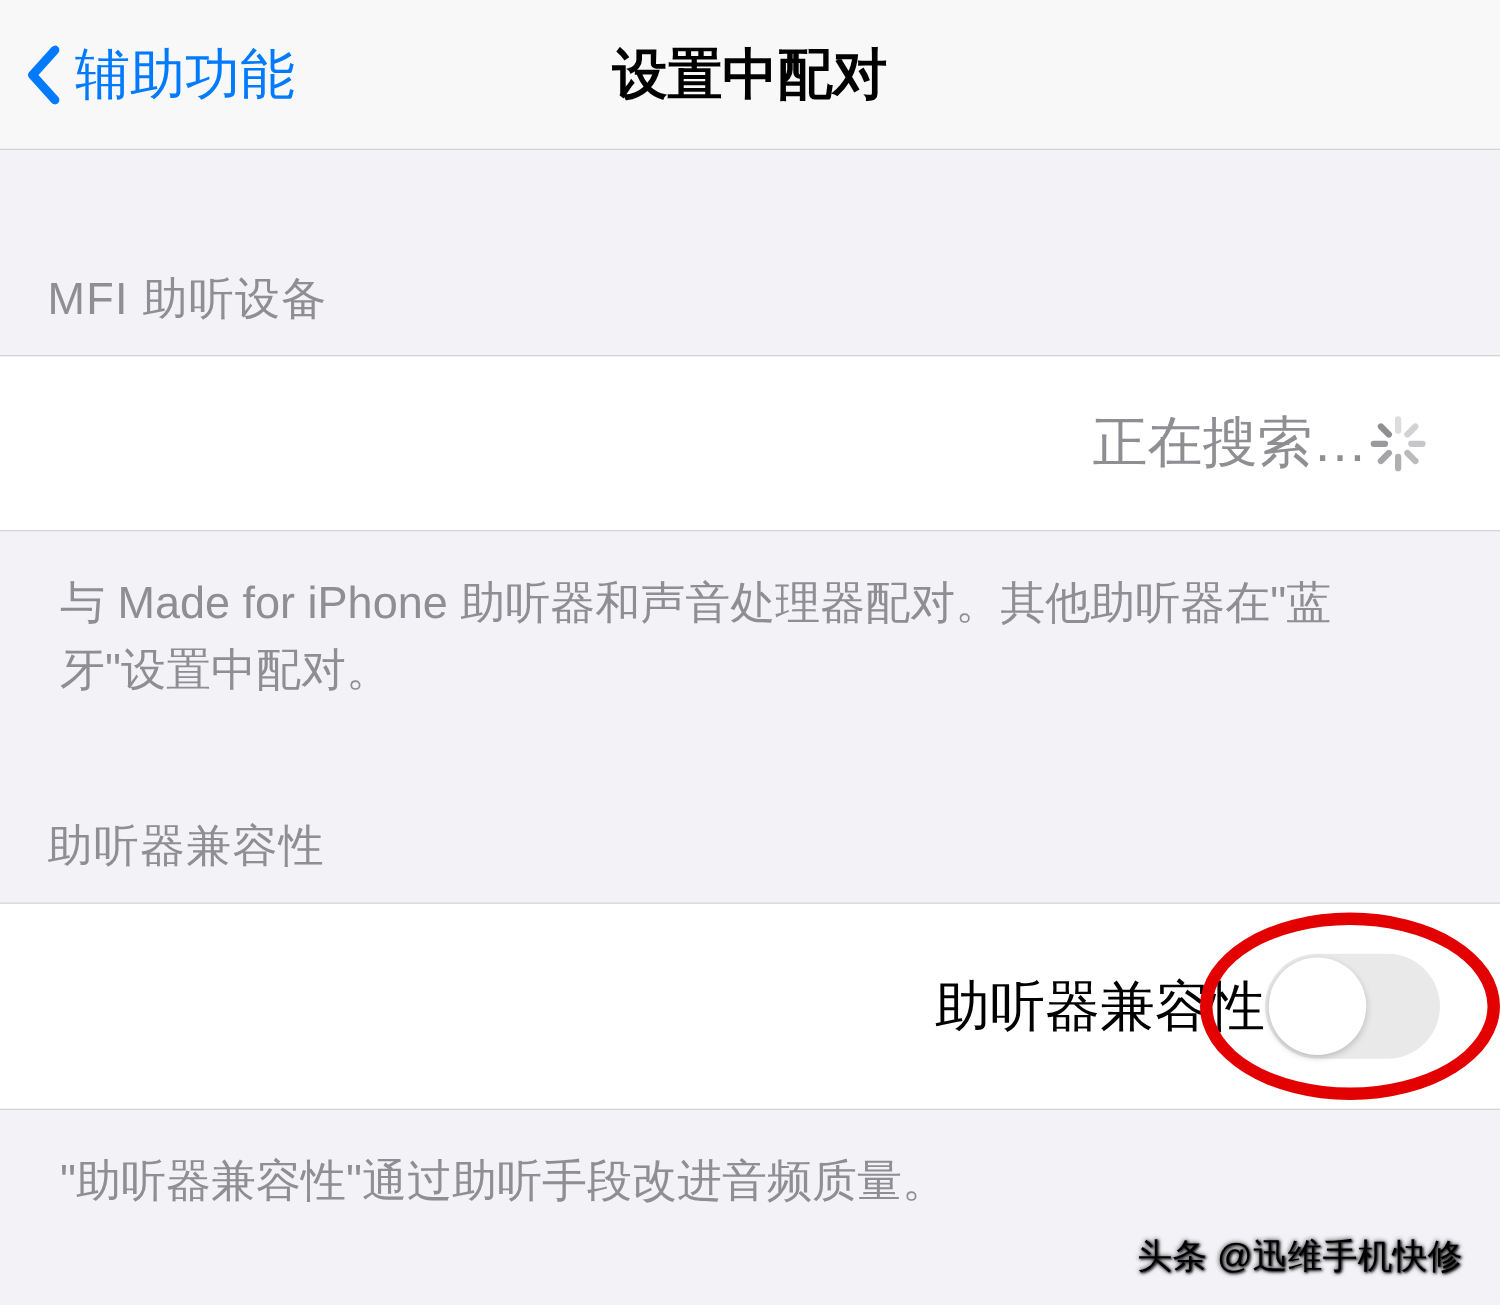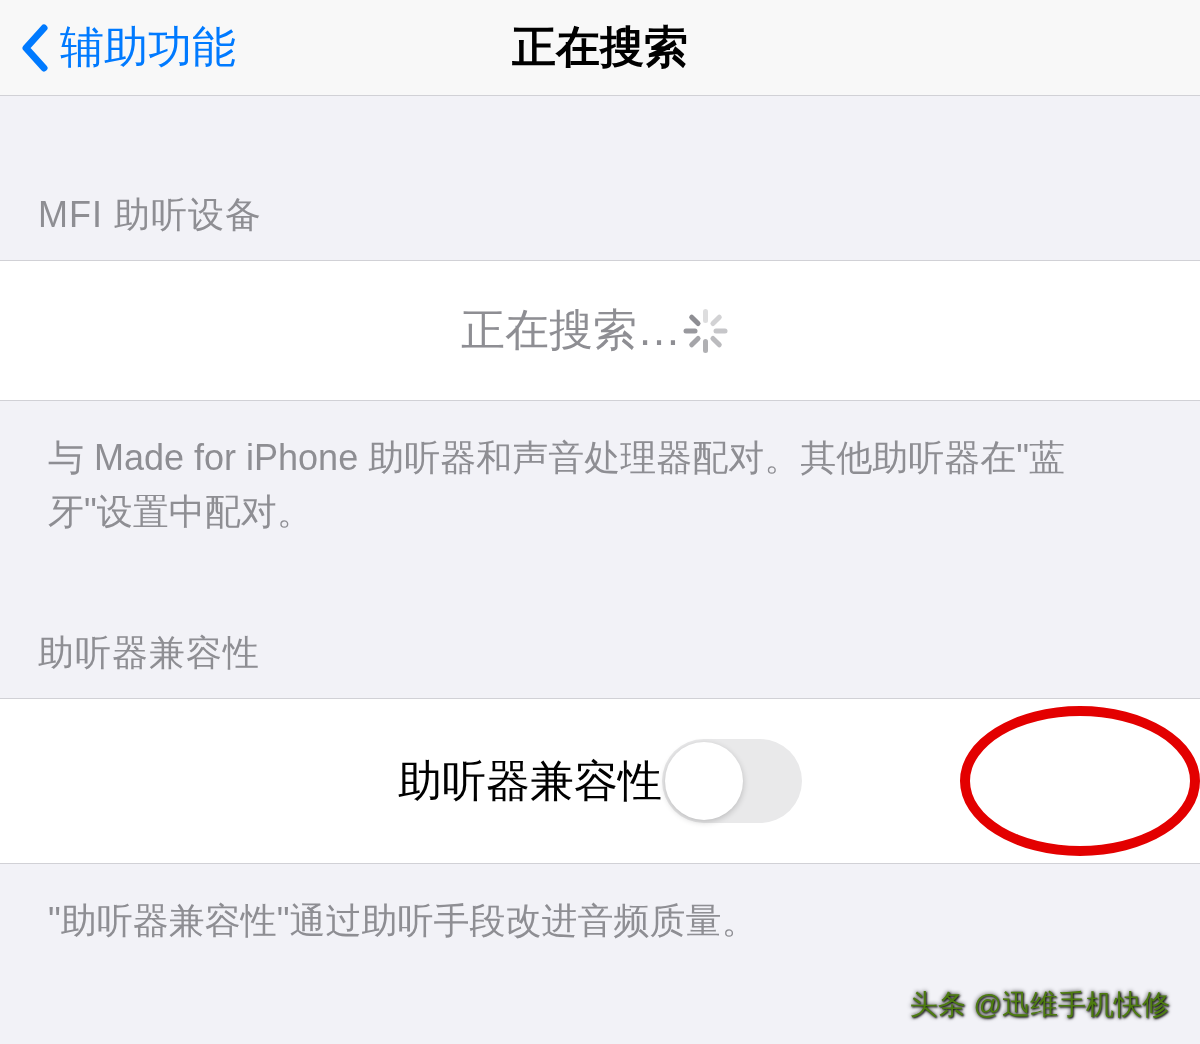--- a/index.html
+++ b/index.html
@@ -9,21 +9,21 @@
     }
     body {
       font-family: -apple-system, BlinkMacSystemFont, "PingFang SC", "Helvetica Neue", sans-serif;
       background: #f2f2f7;
       width: 1200px;
       height: 1044px;
       overflow: hidden;
       position: relative;
     }
     .nav-bar {
-      height: 96px;
+      height: 120px;
       background: #f8f8f8;
       border-bottom: 1px solid #d1d1d6;
       display: flex;
       align-items: center;
       position: relative;
       padding: 0 20px;
     }
     .back-button {
       display: flex;
       align-items: center;
@@ -56,21 +56,21 @@
     .section-header.first {
       padding-top: 95px;
     }
     .cell {
       background: #ffffff;
       border-top: 1px solid #d1d1d6;
       border-bottom: 1px solid #d1d1d6;
       padding: 40px 48px;
       display: flex;
       align-items: center;
-      justify-content: center;
+      justify-content: flex-end;
       min-height: 140px;
     }
     .cell-label {
       font-size: 44px;
       color: #000;
     }
     .cell-label.searching {
       color: #8e8e93;
     }
     .section-footer {
@@ -135,36 +135,36 @@
       right: 0px;
       top: 50%;
       transform: translateY(-50%);
       pointer-events: none;
     }
     .watermark {
       position: absolute;
       bottom: 20px;
       right: 30px;
       font-size: 28px;
-      color: #4d7c0f;
+      color: #000000;
       text-shadow: 0 0 4px rgba(0,0,0,0.9), 1px 1px 2px rgba(0,0,0,0.9);
       font-weight: 400;
     }
   </style>
 </head>
 <body>
 
 <div class="nav-bar">
   <div class="back-button">
     <svg class="back-chevron" viewBox="0 0 14 24">
       <path d="M 12 2 L 3 12 L 12 22" stroke="#007aff" stroke-width="3.5" fill="none" stroke-linecap="round" stroke-linejoin="round"></path>
     </svg>
     <span>辅助功能</span>
   </div>
-  <div class="nav-title">正在搜索</div>
+  <div class="nav-title">设置中配对</div>
 </div>
 
 <div class="content">
   <div class="section-header first">MFI 助听设备</div>
 
   <div class="cell">
     <span class="cell-label searching">正在搜索…</span>
     <div class="spinner">
       <div class="spinner-blade"></div>
       <div class="spinner-blade"></div>

